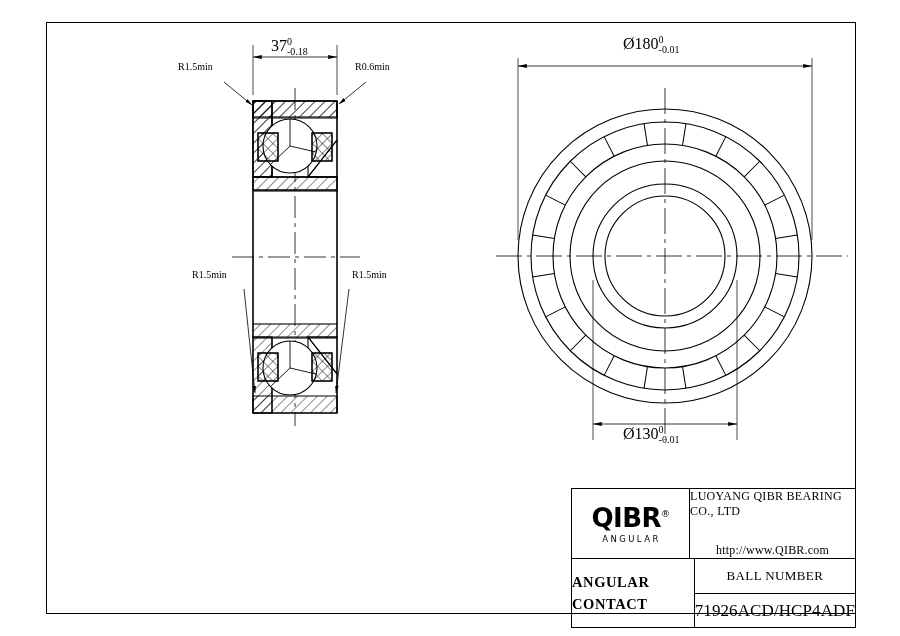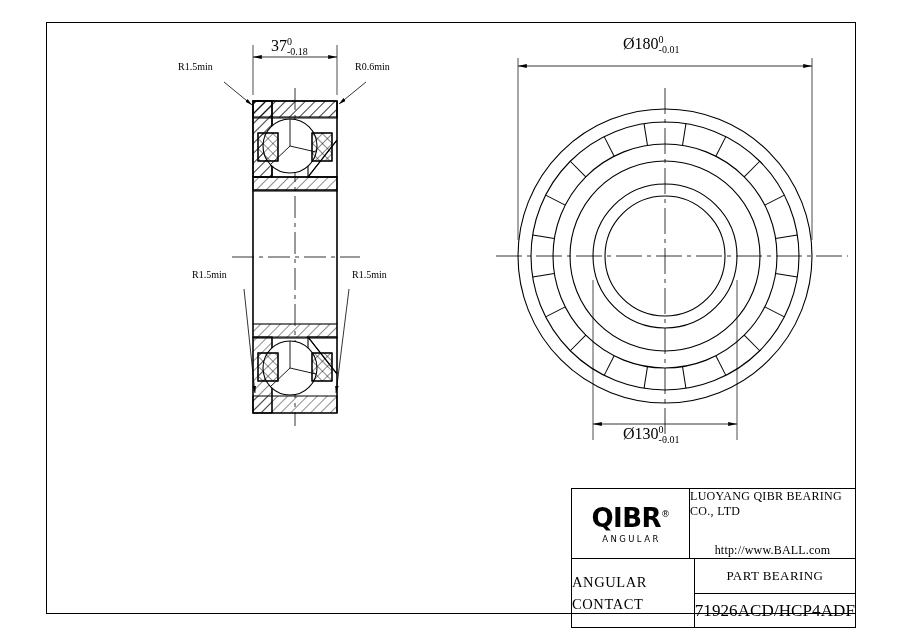--- a/index.html
+++ b/index.html
@@ -139,20 +139,21 @@
   .tb-type {
     width: 188px;
     border-right: 1px solid #000;
     box-sizing: border-box;
     display: flex;
     flex-direction: column;
     justify-content: center;
     align-items: center;
     font-size: 14.5px;
     letter-spacing: 0.6px;
+    font-weight: bold;
   }
   .tb-type div { line-height: 1.55; }
   .tb-part {
     flex: 1;
     display: flex;
     flex-direction: column;
     box-sizing: border-box;
   }
   .tb-part .pn-head {
     height: 34px;
@@ -347,27 +348,27 @@
   </div>
 
   <div class="titleblock">
     <div class="tb-top">
       <div class="tb-logo">
         <div class="logo-main"><span>QIBR</span><span class="logo-reg">®</span></div>
         <div class="logo-sub">ANGULAR</div>
       </div>
       <div class="tb-company">
         <div class="cname">LUOYANG QIBR BEARING CO., LTD</div>
-        <div class="curl">http://www.BALL.com</div>
+        <div class="curl">http://www.QIBR.com</div>
       </div>
     </div>
     <div class="tb-bottom">
       <div class="tb-type">
         <div>ANGULAR CONTACT</div>
       </div>
       <div class="tb-part">
-        <div class="pn-head">PART BEARING</div>
+        <div class="pn-head">BALL NUMBER</div>
         <div class="pn-val">71926ACD/HCP4ADF</div>
       </div>
     </div>
   </div>
 
 </div>
 
 </body></html>

